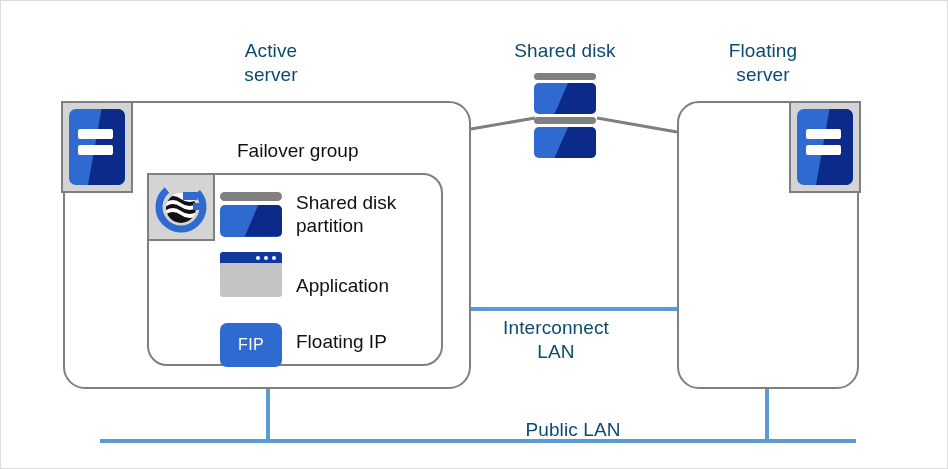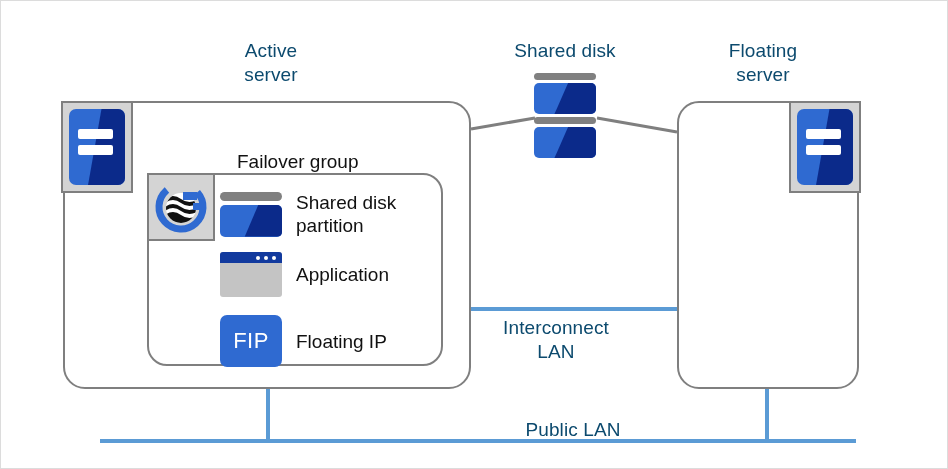--- a/index.html
+++ b/index.html
@@ -86,21 +86,20 @@
     border: 2.5px solid #7f7f7f;
     border-radius: 20px;
     background: #ffffff;
     box-sizing: border-box;
   }
   .fo-title {
     position: absolute;
     font-size: 19px;
     color: #111111;
     white-space: nowrap;
-    margin-top: 11px;
   }
 
   
   .res-row {
     position: absolute;
     display: flex;
     align-items: center;
   }
   .res-label {
     font-size: 19px;
@@ -167,30 +166,31 @@
     border-radius: 50%;
     background: #ffffff;
   }
   .app-ico .dot.d1 { right: 22px; }
   .app-ico .dot.d2 { right: 14px; }
   .app-ico .dot.d3 { right: 6px; }
 
   
   .fip-ico {
     width: 62px;
-    height: 52px;
+    height: 44px;
     flex: none;
     background: #2f6ad1;
     border-radius: 7px;
     color: #ffffff;
-    font-size: 22px;
+    font-size: 16px;
     display: flex;
     align-items: center;
     justify-content: center;
     letter-spacing: 0.4px;
+    margin-top: 8px;
   }
 
   
   .logo-tile {
     position: absolute;
     background: #d4d4d4;
     border: 2.5px solid #7f7f7f;
     box-sizing: border-box;
   }
 
@@ -284,21 +284,21 @@
     <div class="disk-ico">
       <div class="cap"></div>
       <div class="body">
         <div class="shade"></div>
       </div>
     </div>
     <div class="res-label">Shared disk
 partition</div>
   </div>
 
-  <div class="res-row" style="left:219px; top:251px;">
+  <div class="res-row" style="left:219px; top:251px;align-items:flex-end;">
     <div class="app-ico">
       <div class="title"></div>
       <div class="dot d1"></div>
       <div class="dot d2"></div>
       <div class="dot d3"></div>
     </div>
     <div class="res-label">Application</div>
   </div>
 
   <div class="res-row" style="left:219px; top:314px;">

